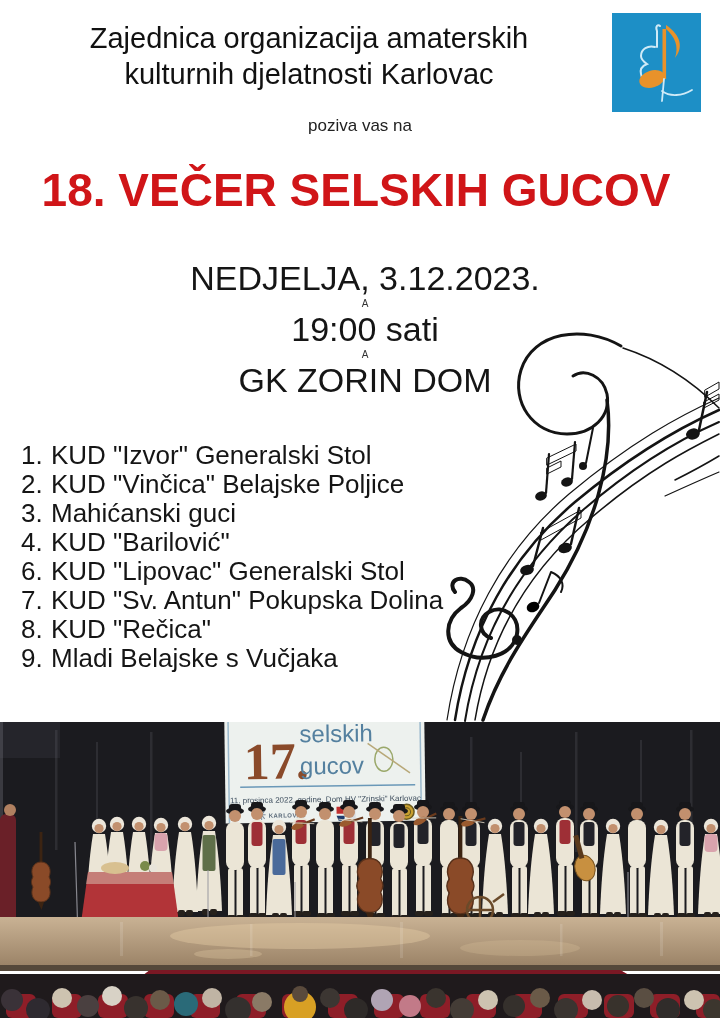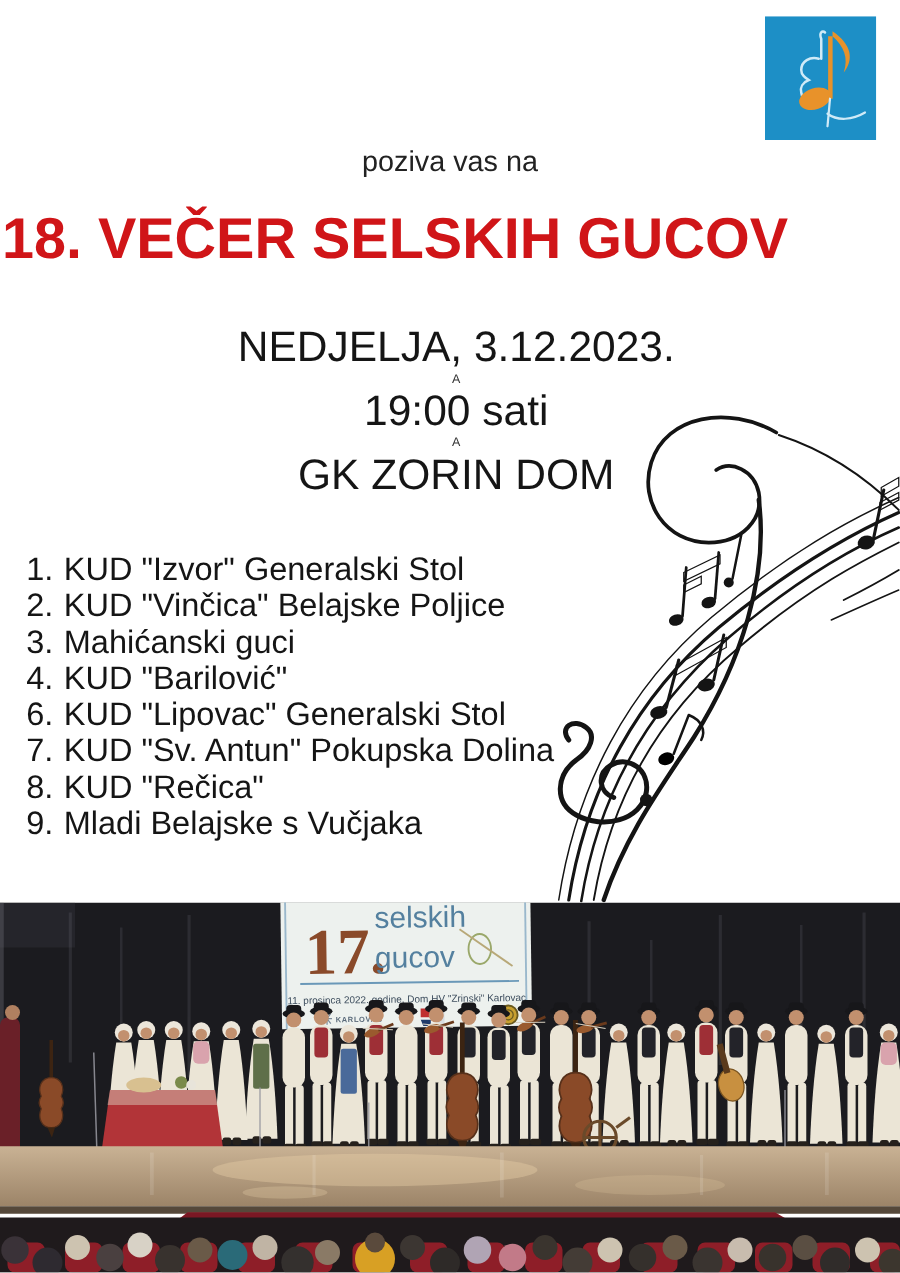--- a/index.html
+++ b/index.html
@@ -7,25 +7,26 @@
     position:relative;width:720px;height:1018px;background:#ffffff;overflow:hidden;
     font-family:"Liberation Sans","DejaVu Sans",sans-serif;color:#1c1c1c;margin:0 auto;
   }
   .org-text{
     position:absolute;top:20px;left:30px;width:558px;text-align:center;
     font-size:29px;line-height:36px;color:#111;
   }
   .logo-box{position:absolute;top:13px;right:19px;width:89px;height:99px;}
   .logo-bg{fill:var(--logo-blue,#1d8fc6);}
   .note-orange{fill:var(--logo-orange,#e8922a);}
-  .invite{position:absolute;top:116px;left:120px;width:480px;text-align:center;font-size:23px;color:#222;}
+  .invite{position:absolute;top:116px;left:120px;width:480px;text-align:center;font-size:17px;color:#222;}
   .title{
     position:absolute;top:163px;left:0;width:632px;margin:0;text-align:center;
     font-size:46px;font-weight:800;letter-spacing:0px;color:var(--title-red,#d01518);
     font-family:"Liberation Sans","DejaVu Sans",sans-serif;
+    padding-left:40px;
   }
   .when{position:absolute;top:258px;left:0;width:730px;text-align:center;color:#151515;}
   .when .big{font-size:34px;line-height:40px;}
   .when .caret{font-size:10px;line-height:11px;color:#333;}
   .program{
     position:absolute;top:441px;left:21px;margin:0;padding:0;list-style:none;
     font-size:26px;line-height:29px;color:#151515;
   }
   .program li{white-space:nowrap;}
   .program .num{display:inline-block;min-width:30px;}
@@ -35,20 +36,24 @@
   .banner-num{font-family:"Liberation Serif","DejaVu Serif",serif;font-weight:bold;font-size:52px;fill:#8a4a2a;}
   .banner-word{font-family:"Liberation Sans",sans-serif;font-size:24px;fill:#54809f;}
   .banner-sub{font-family:"Liberation Sans",sans-serif;font-size:8px;fill:#3e4e5e;}
   .banner-logo-t{font-family:"Liberation Sans",sans-serif;font-size:6px;font-weight:bold;fill:#5a6a7a;letter-spacing:.5px;}
 </style>
 </head>
 <body>
 
 <div class="poster">
 
+  <div class="org-text">
+    <div>Zajednica organizacija amaterskih</div>
+    <div>kulturnih djelatnosti Karlovac</div>
+  </div>
 
   <div class="logo-box">
     <svg width="89" height="99" viewBox="0 0 89 99">
       <rect class="logo-bg" x="0" y="0" width="89" height="99"></rect>
       <path d="M45 18 C43 13 46 11 48 13 M45 18 L45 34 M43 34 C36 32 29 36 29 43 C29 47 32 49 35 51 C30 53 28 57 29 61 C30 69 38 73 46 71" fill="none" stroke="#cfeaf7" stroke-width="2" stroke-linecap="round"></path>
       <ellipse class="note-orange" cx="40" cy="66" rx="13" ry="8.5" transform="rotate(-18 40 66)"></ellipse>
       <rect class="note-orange" x="50.5" y="16" width="3.6" height="50"></rect>
       <path class="note-orange" d="M54 16 C63 24 67 33 63 45 C71 35 70 23 54 12 Z"></path>
       <path d="M52 66 L50 88 M50 78 C58 84 70 83 80 77" fill="none" stroke="#cfeaf7" stroke-width="1.8" stroke-linecap="round"></path>
     </svg>

